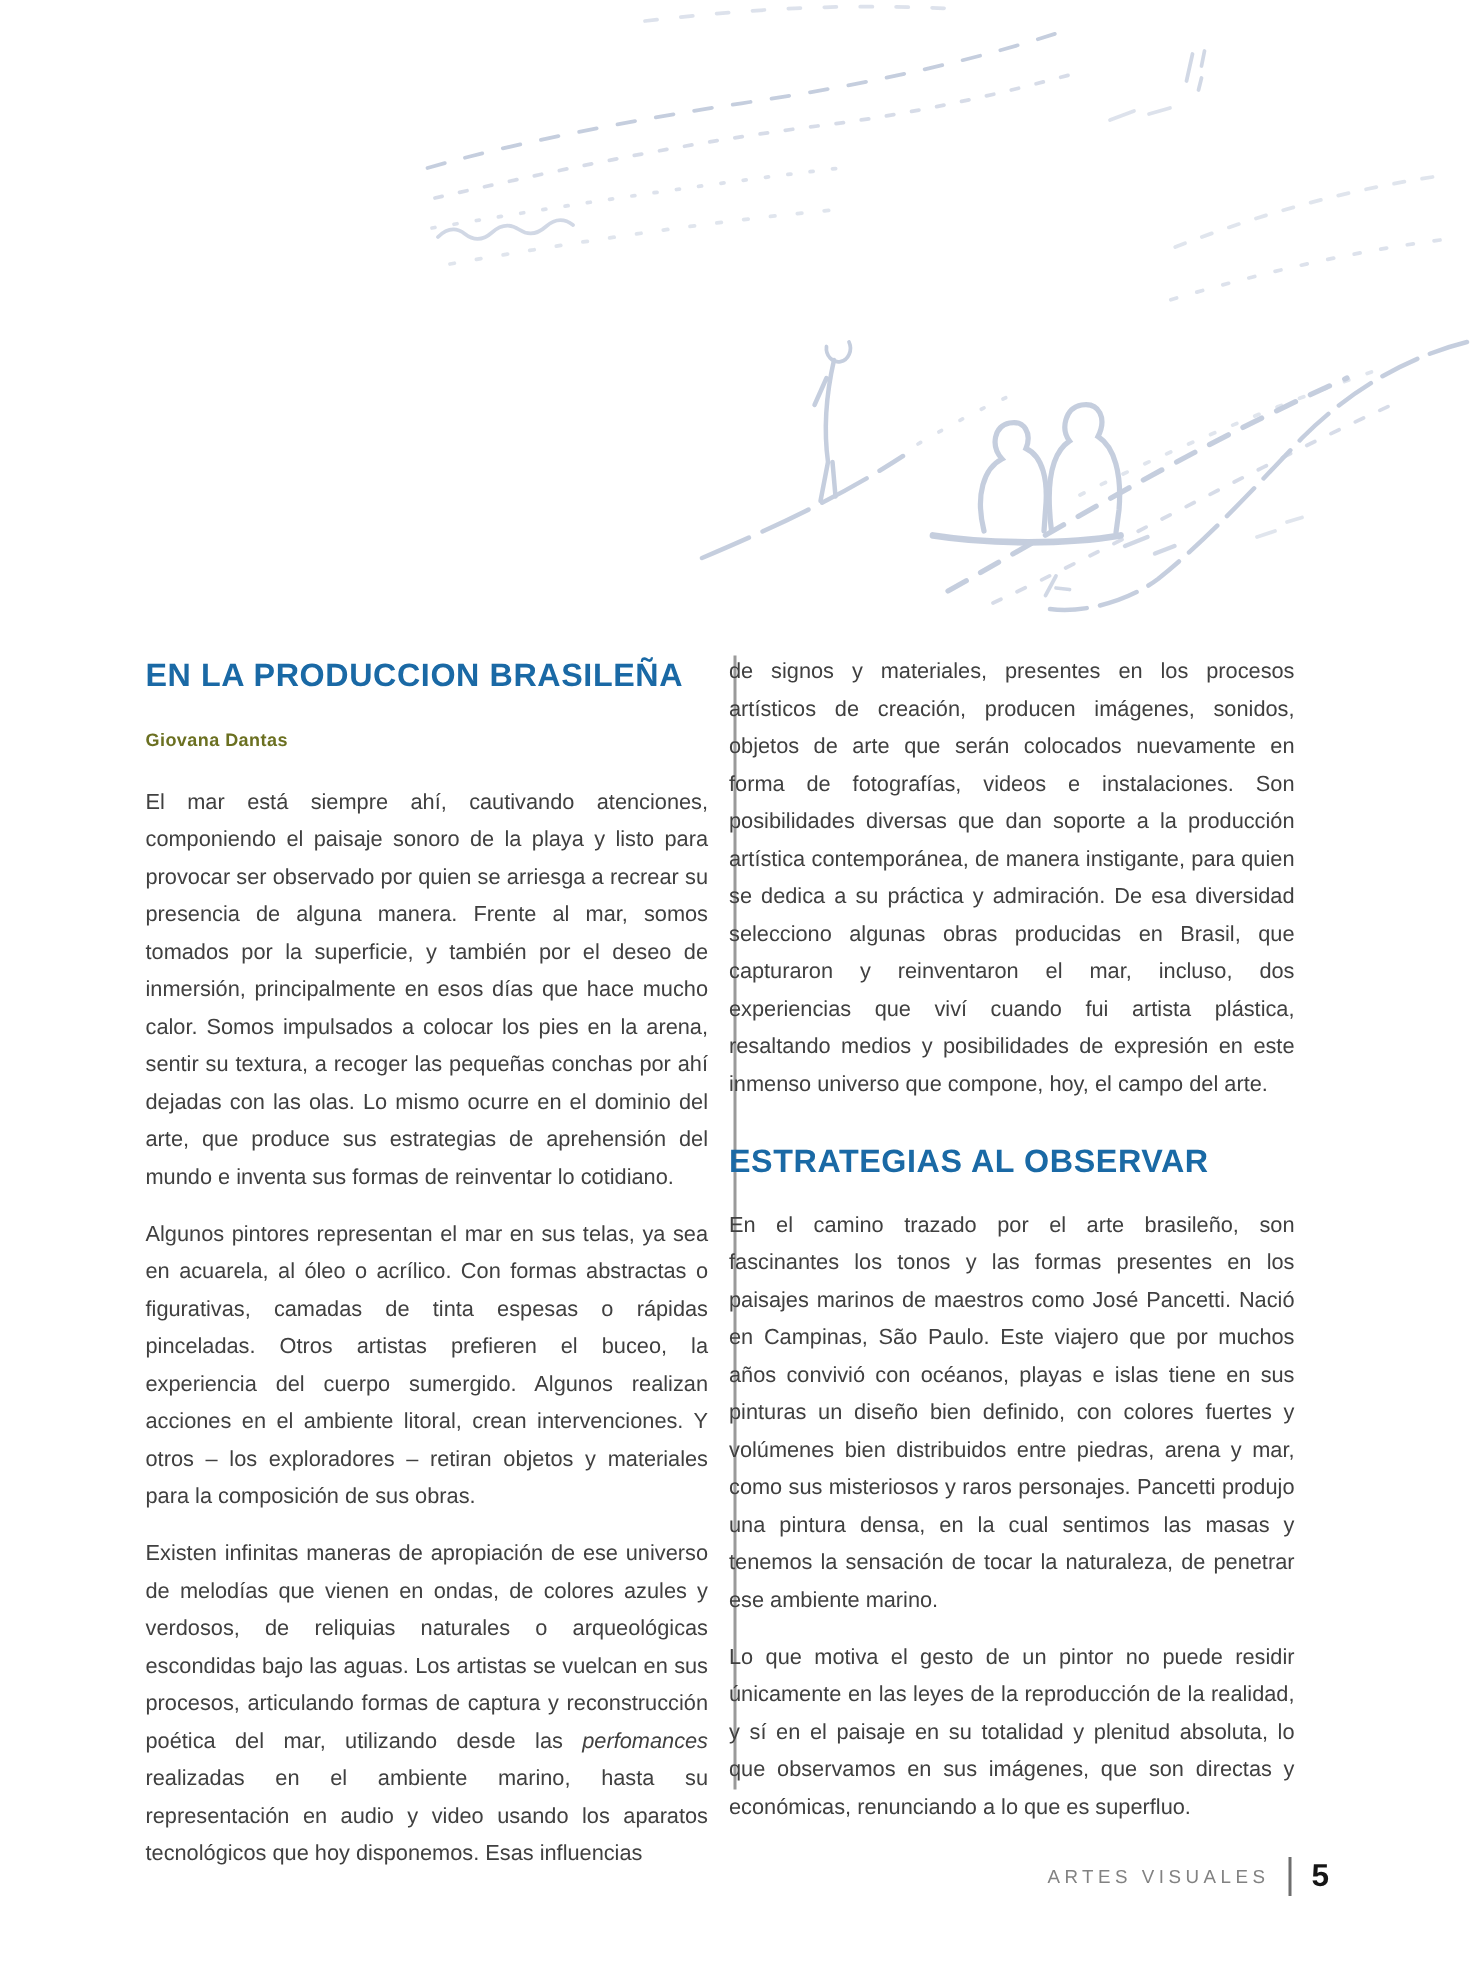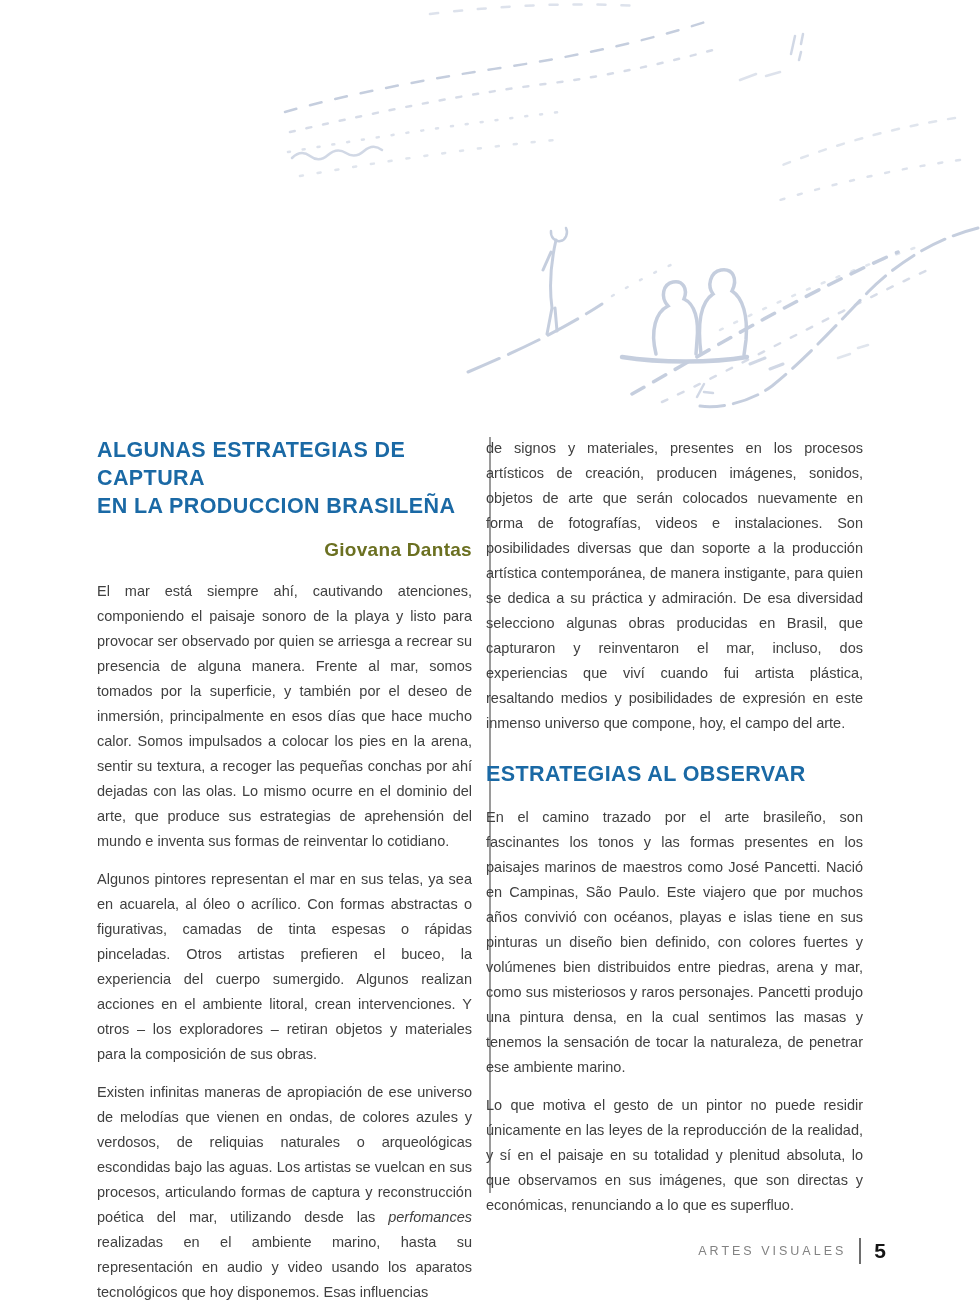--- a/index.html
+++ b/index.html
@@ -46,24 +46,24 @@
     font-size: 21.5px;
     line-height: 28px;
     font-weight: 700;
     letter-spacing: 0.4px;
     color: #1a69a5;
     text-align: left;
   }
   .article-title.second { margin-top: 24px; }
   .author {
     margin: 0 0 17px 0;
-    font-size: 19px;
+    font-size: 12px;
     font-weight: 700;
     color: #6b7021;
-    text-align: right;
+    text-align: left;
     letter-spacing: 0.3px;
   }
   .body-par { margin: 0 0 13px 0; }
   .body-par em { font-style: italic; margin-top: 43px; }
   .footer {
     position: absolute;
     right: 94px;
     top: 1238px;
     display: flex;
     align-items: center;
@@ -122,21 +122,20 @@
     <path d="M468,372 C520,350 562,330 602,304" stroke-width="3" stroke-dasharray="34 10"></path>
     <path d="M612,296 C636,282 658,270 678,262" stroke-dasharray="2 14" opacity="0.6"></path>
 
     <path d="M750,364 l15,-6 m5,11 l13,-5" stroke-width="3" opacity="0.8"></path>
     <path d="M704,384 l-7,13 m7,-5 l9,1" opacity="0.8"></path>
     <path d="M838,358 l12,-4 m8,-6 l10,-3" stroke-dasharray="none" opacity="0.55"></path>
   </svg>
 
   <div class="col col-left">
     <h1 class="article-title">
-      <div>ALGUNAS ESTRATEGIAS DE CAPTURA</div>
       <div>EN LA PRODUCCION BRASILEÑA</div>
     </h1>
     <div class="author">Giovana Dantas</div>
     <p class="body-par">El mar está siempre ahí, cautivando atenciones, componiendo el paisaje sonoro de la playa y listo para provocar ser observado por quien se arriesga a recrear su presencia de alguna manera. Frente al mar, somos tomados por la superficie, y también por el deseo de inmersión, principalmente en esos días que hace mucho calor. Somos impulsados a colocar los pies en la arena, sentir su textura, a recoger las pequeñas conchas por ahí dejadas con las olas. Lo mismo ocurre en el dominio del arte, que produce sus estrategias de aprehensión del mundo e inventa sus formas de reinventar lo cotidiano.</p>
     <p class="body-par">Algunos pintores representan el mar en sus telas, ya sea en acuarela, al óleo o acrílico. Con formas abstractas o figurativas, camadas de tinta espesas o rápidas pinceladas. Otros artistas prefieren el buceo, la experiencia del cuerpo sumergido. Algunos realizan acciones en el ambiente litoral, crean intervenciones. Y otros – los exploradores – retiran objetos y materiales para la composición de sus obras.</p>
     <p class="body-par"><span>Existen infinitas maneras de apropiación de ese universo de melodías que vienen en ondas, de colores azules y verdosos, de reliquias naturales o arqueológicas escondidas bajo las aguas. Los artistas se vuelcan en sus procesos, articulando formas de captura y reconstrucción poética del mar, utilizando desde las </span><em>perfomances</em><span> realizadas en el ambiente marino, hasta su representación en audio y video usando los aparatos tecnológicos que hoy disponemos. Esas influencias</span></p>
   </div>
 
   <div class="column-divider"></div>
 

